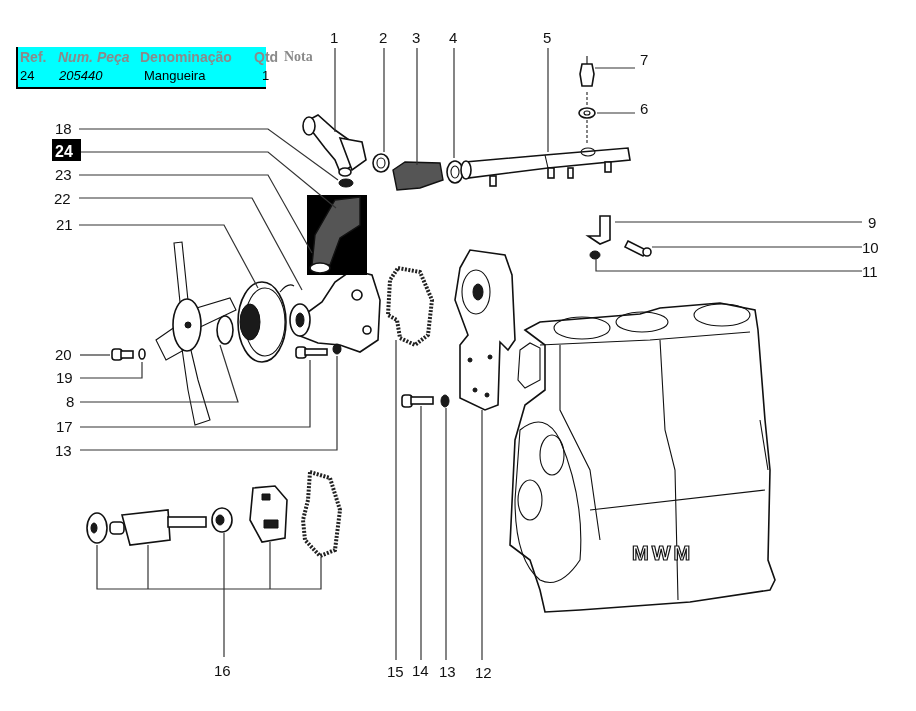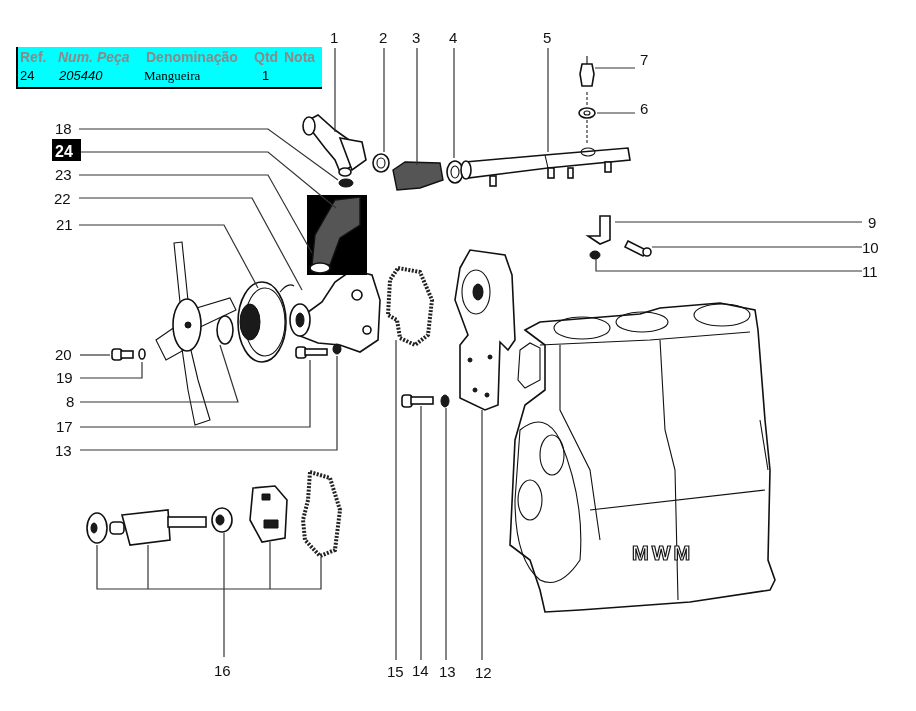--- a/index.html
+++ b/index.html
@@ -10,34 +10,34 @@
   .leader { stroke: #333; stroke-width: 1.2; fill: none; }
   .part { stroke: #111; stroke-width: 1.6; fill: #fff; }
   .part-thin { stroke: #111; stroke-width: 1.1; fill: none; }
   .dark { fill: #1a1a1a; stroke: #111; }
   .hose { fill: #555; stroke: #111; stroke-width: 1.4; }
   .gasket { fill: none; stroke: #222; stroke-width: 4; stroke-dasharray: 2 1.5; }
   .hl-box { fill: #000; }
   .hl-text { fill: #fff; font-weight: bold; font-size: 16px; font-family: "Liberation Sans", sans-serif; }
 
   
-  #parts-table { position: absolute; left: 16px; top: 47px; width: 306px; height: 42px;
+  #parts-table { position: absolute; left: 16px; top: 47px; width: 250px; height: 42px;
                  background: #00ffff; border-left: 2px solid #000; border-bottom: 2px solid #000;
                  box-sizing: border-box; text-align: right; }
   .row { position: relative; height: 20px; }
   .cell { position: absolute; top: 2px; white-space: nowrap; font-size: 13px; }
   .hdr .cell { color: #8a8a8a; font-weight: bold; font-size: 14px; }
   .dat .cell { color: #000; top: 1px; }
   .c-ref { left: 2px; }
   .c-num { left: 40px; font-style: italic; }
-  .c-den { left: 128px; }
+  .c-den { left: 122px; }
   .c-qtd { left: 236px; }
-  .c-nota { left: 266px; }
+  .c-nota { left: 266px; font-family: Liberation Serif, serif; }
   .dat .c-num { left: 41px; }
-  .dat .c-den { left: 126px; font-family: Liberation Serif, serif; }
+  .dat .c-den { left: 126px; }
   .dat .c-qtd { left: 244px; }
 </style>
 </head>
 <body>
 
 <svg id="diagram" viewBox="0 0 916 711" xmlns="http://www.w3.org/2000/svg">
 
   <g>
     <path class="part" d="M525,330 L540,322 L640,314 L660,308 L720,303 L755,310 L758,330 L765,420 L770,470 L768,560 L775,580 L770,590 L690,602 L580,610 L545,612 L540,590 L530,560 L510,545 L515,440 L525,405 L545,390 L545,345 Z"></path>
     <ellipse class="part-thin" cx="582" cy="328" rx="28" ry="11"></ellipse>

